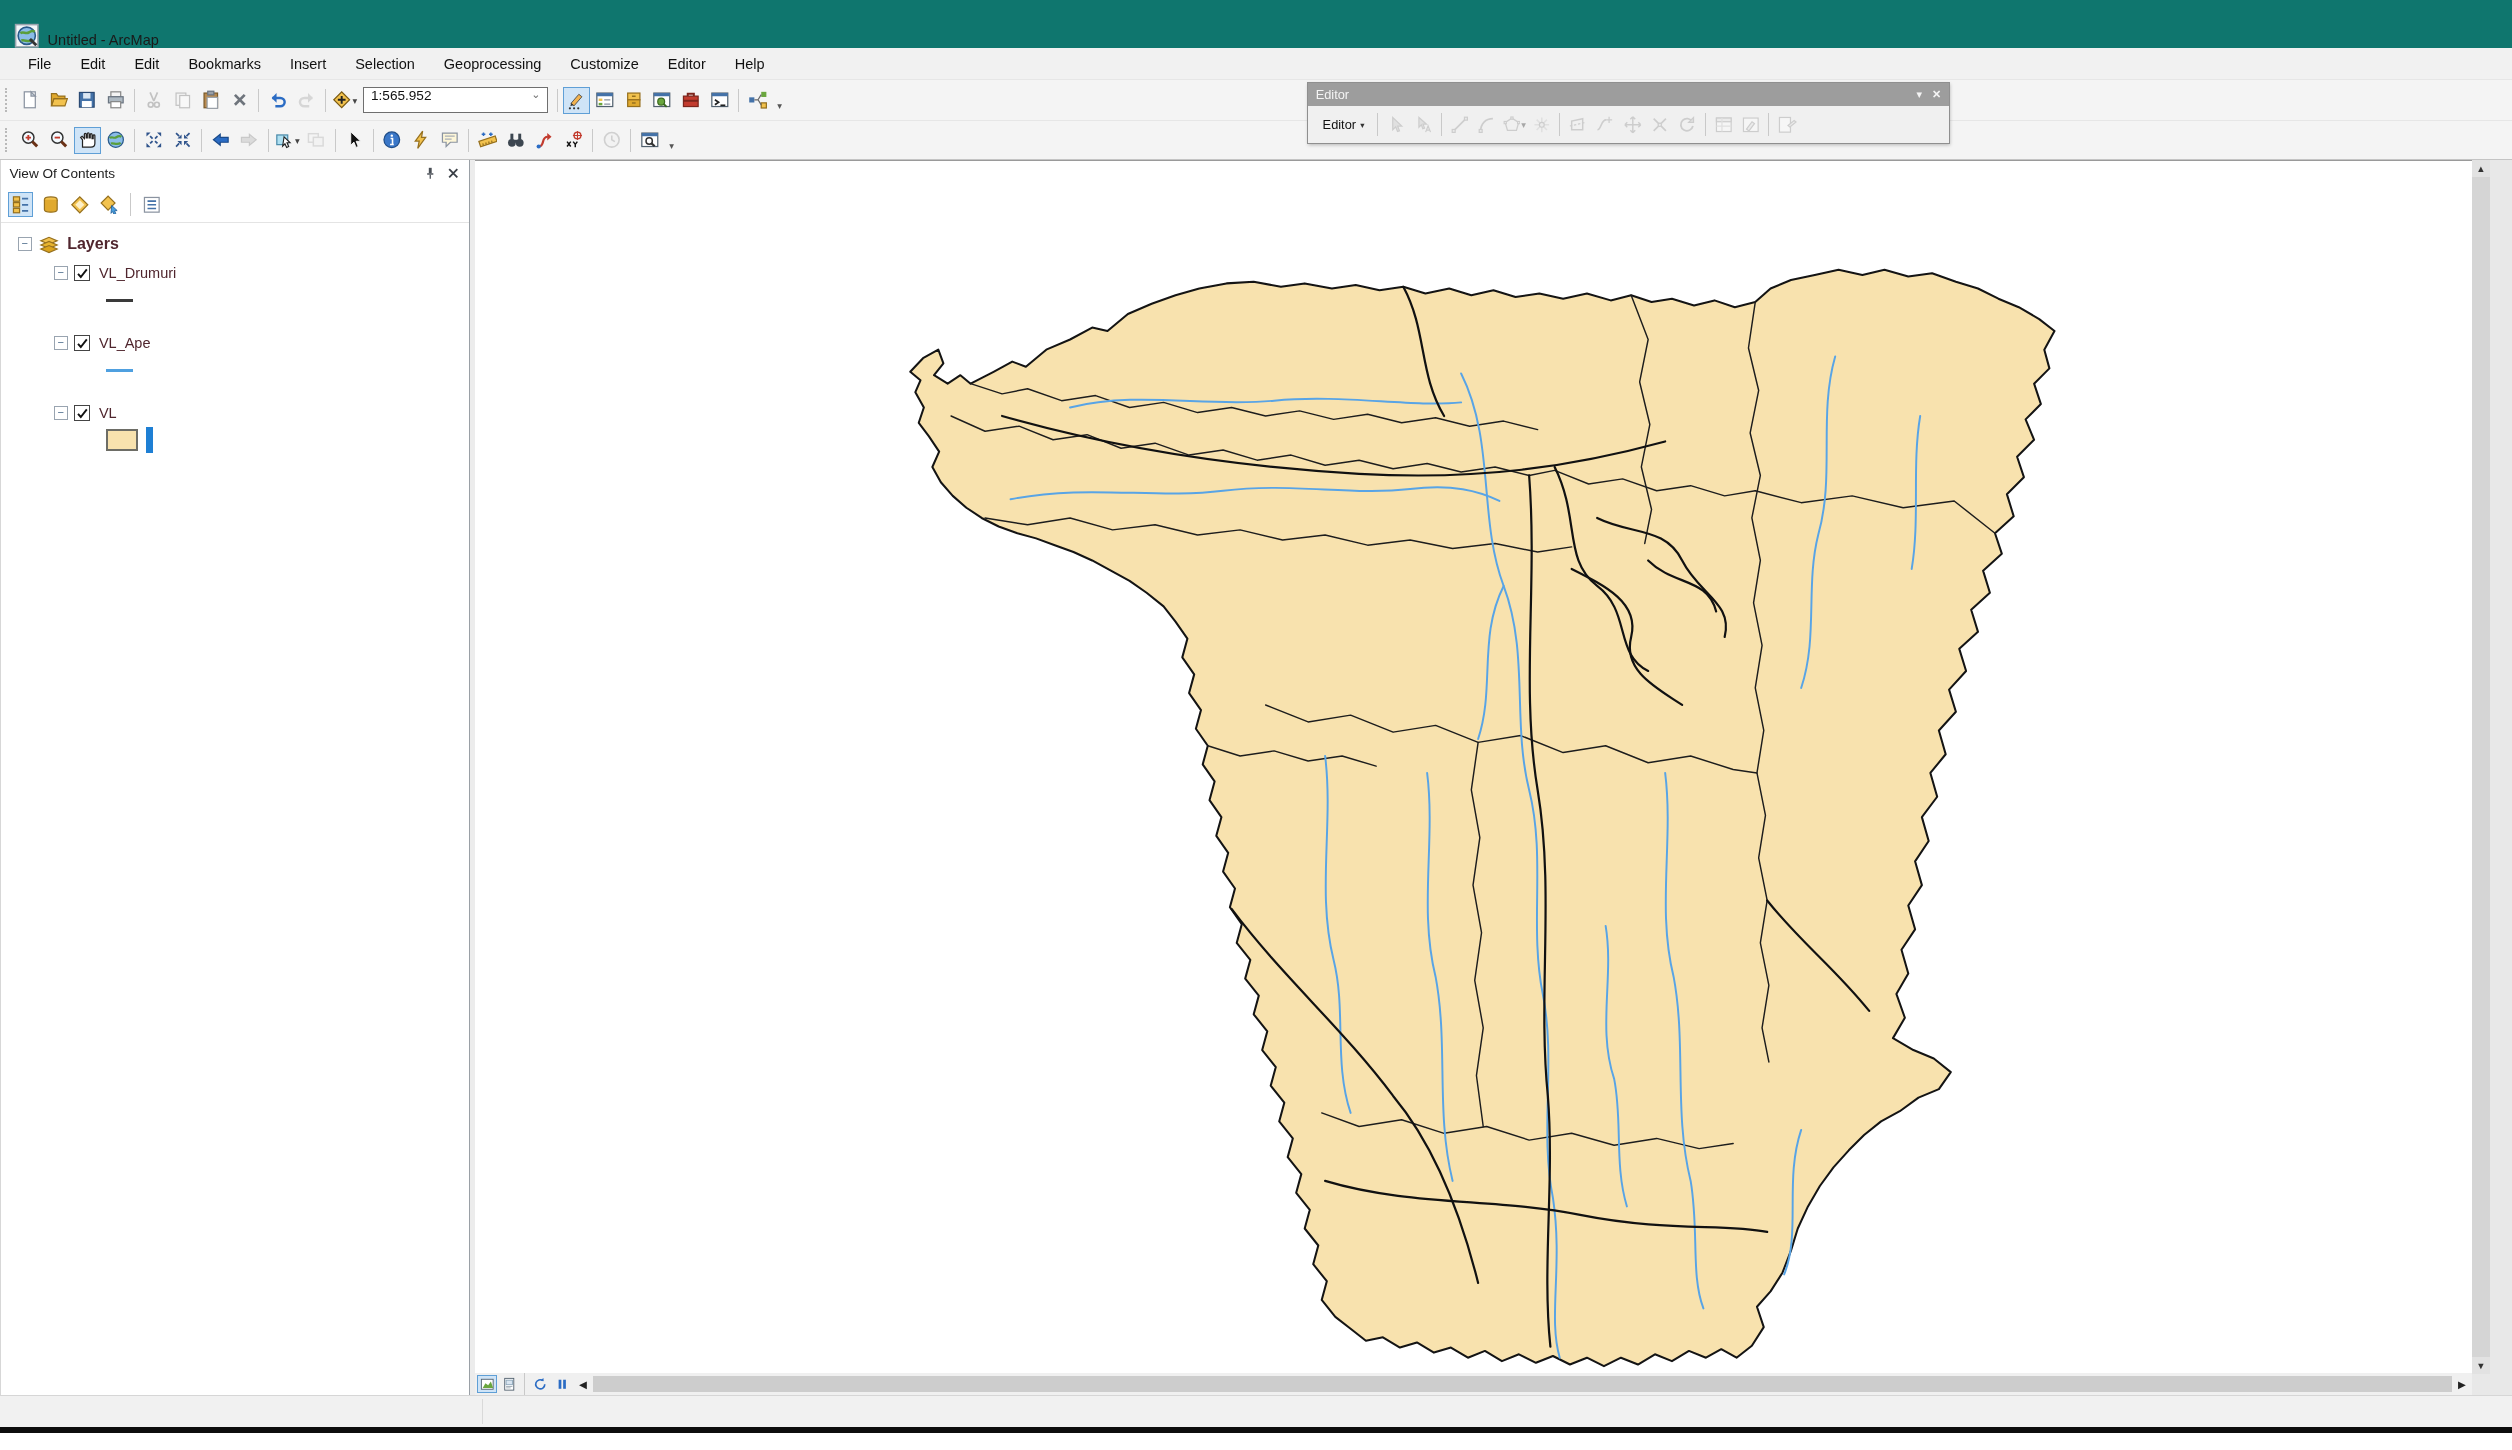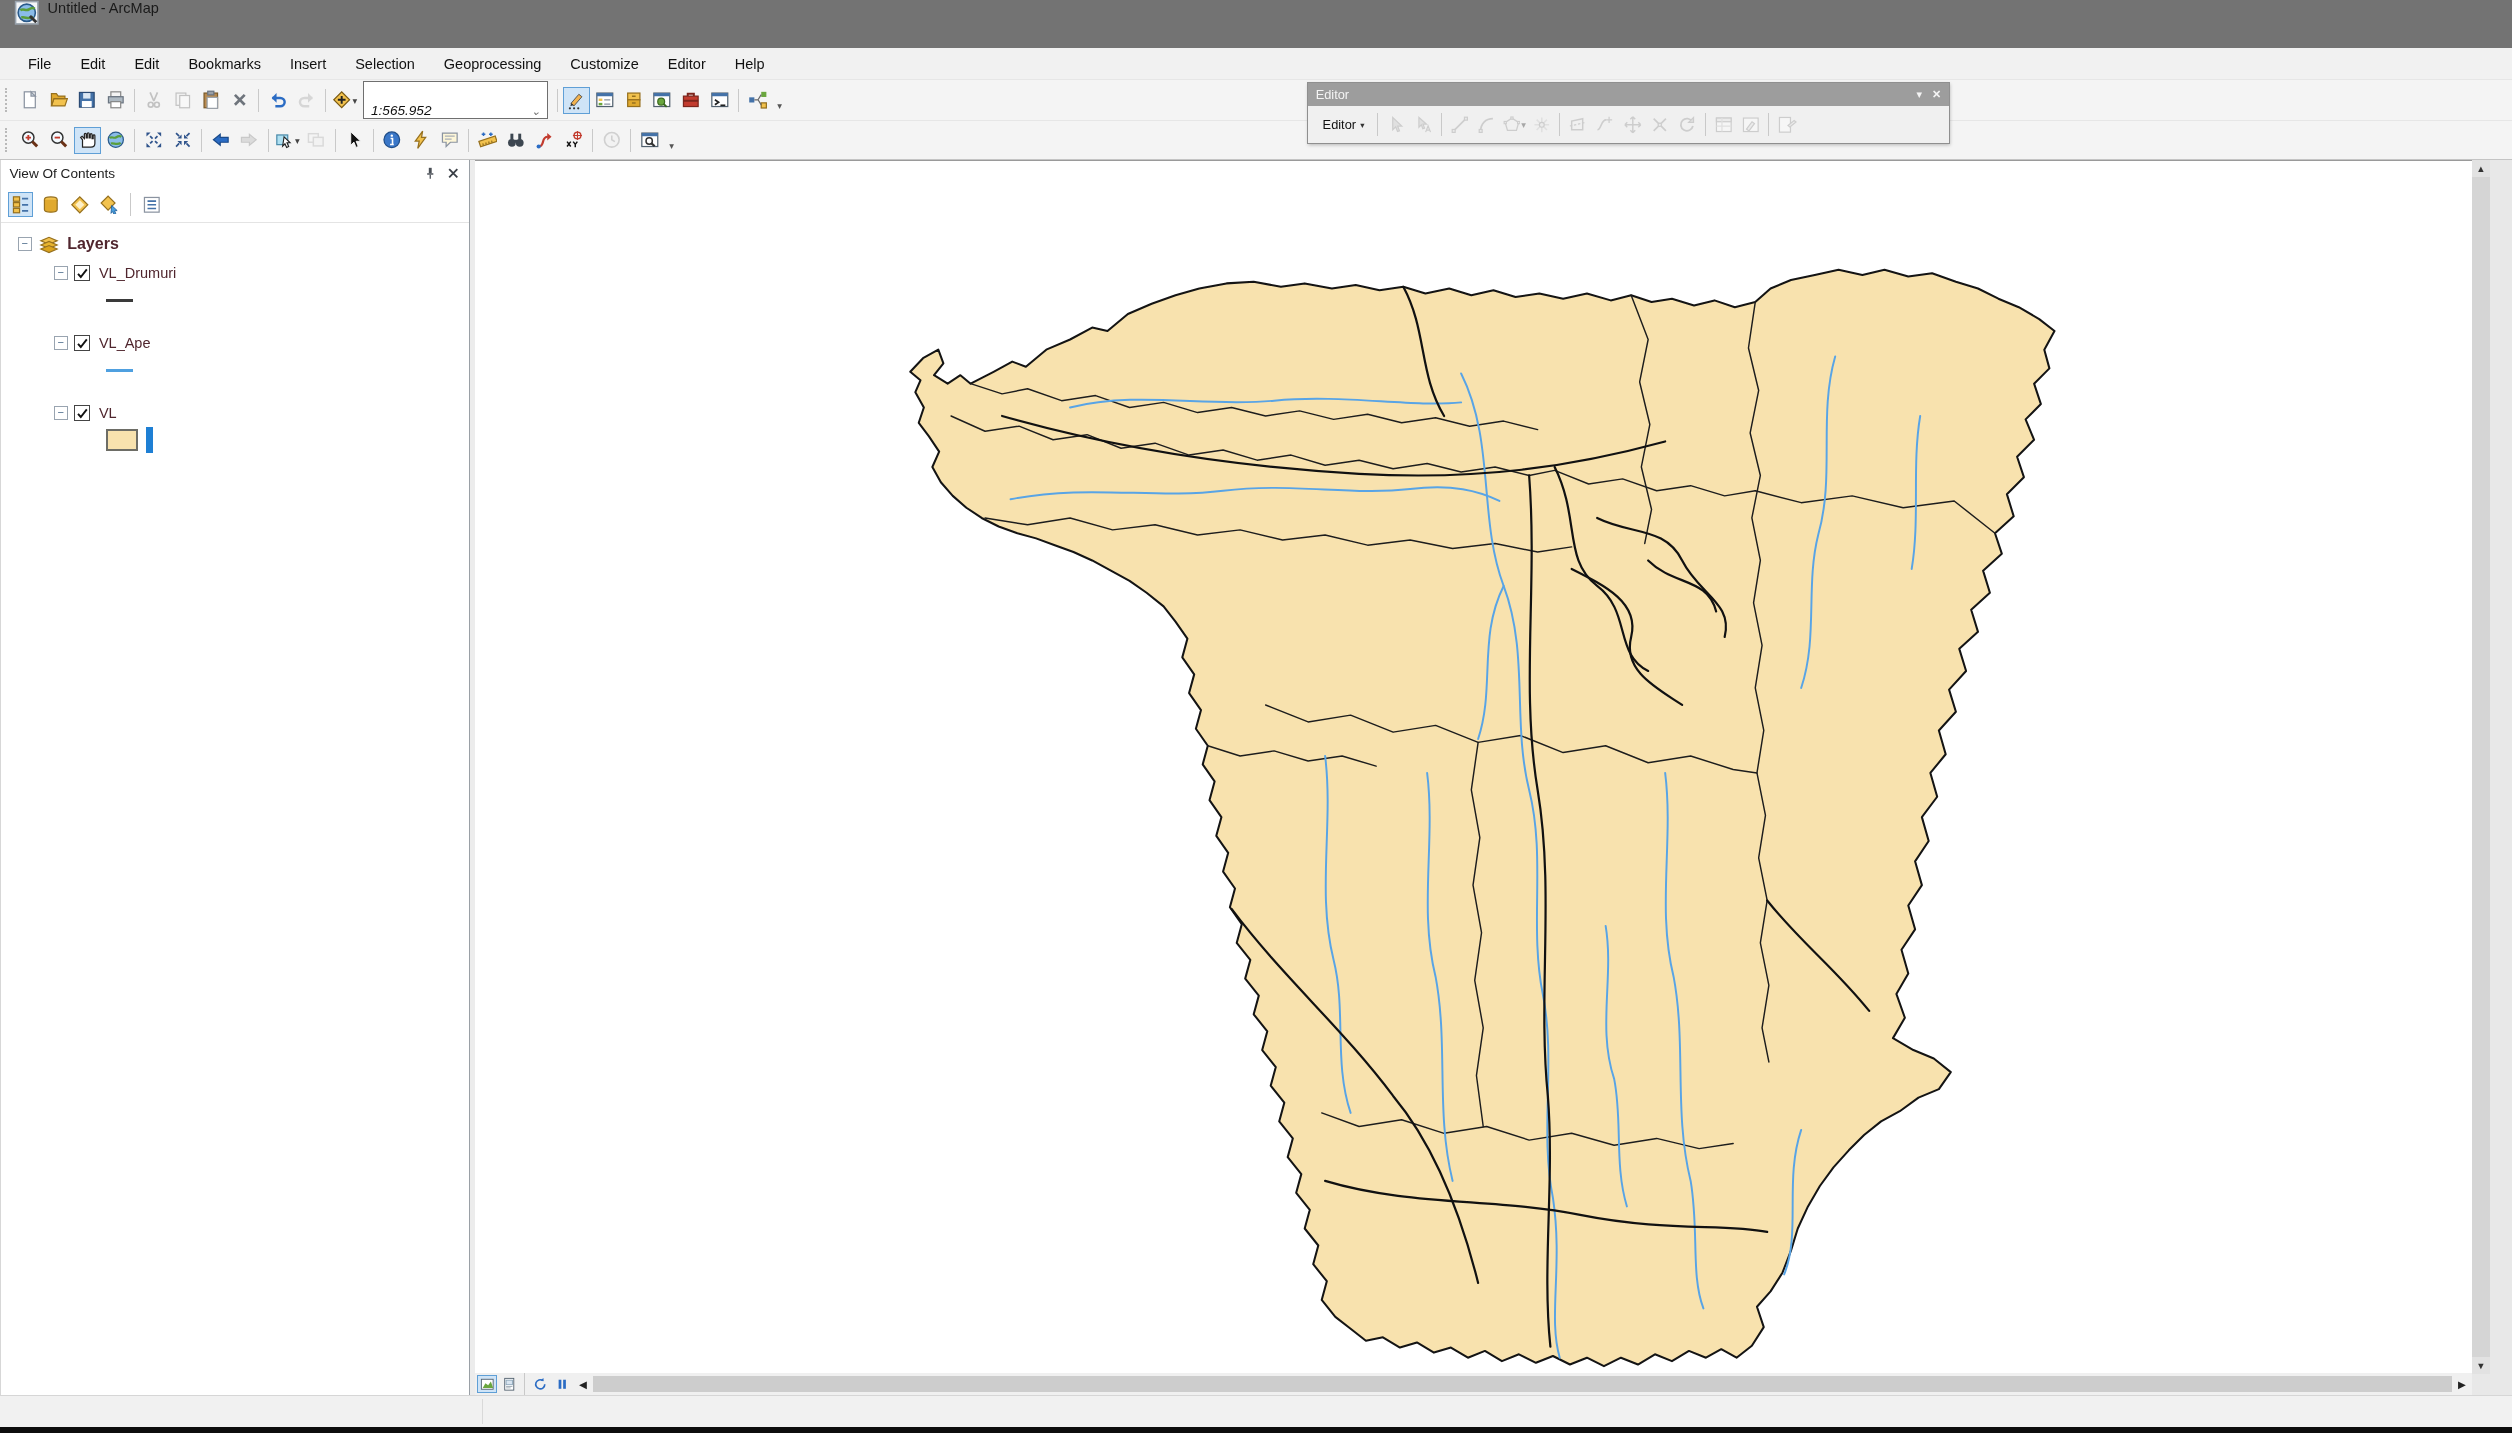--- a/index.html
+++ b/index.html
@@ -1,39 +1,39 @@
 <!DOCTYPE html>
 <html style="font-size:13.6px"><head>
 <meta charset="utf-8">
 <style>
   * { margin:0; padding:0; box-sizing:border-box; }
   html,body { background:#ffffff; }
   body { font-family:"Liberation Sans", sans-serif; }
   .app { position:relative; width:2512px; height:1450px; background:#fff; overflow:hidden; }
 
   
-  .titlebar { height:48px; background:#737373; display:flex; align-items:flex-start; padding-left:13.6px; }
+  .titlebar { height:48px; background:#0f766e; display:flex; align-items:flex-end; padding-left:13.6px; }
   .titlebar .appicon { width:25.5px; height:25.5px; margin-right:8.5px; }
   .titlebar .title { font-size:14.5px; color:#1a1a1a; }
 
   
   .menubar { height:31px; background:#f1f1f1; display:flex; align-items:center; padding-left:28px; gap:29px; }
   .menu-item { font-size:14.5px; color:#111; cursor:default; }
 
   
   .toolbar { height:41px; background:#f4f4f4; display:flex; align-items:center; padding-left:3.4px; gap:1.7px; border-top:0.9px solid #e6e6e6; }
   .toolbar.second { height:39px; }
   .grip { width:5.1px; height:24px; border-left:2.6px dotted #b9b9b9; margin:0 4.3px 0 1.7px; }
   .tbtn { width:27px; height:27px; display:flex; align-items:center; justify-content:center; border:0.9px solid transparent; position:relative; }
   .tbtn svg { width:19.6px; height:19.6px; }
   .tbtn.active { background:#cfe4f7; border-color:#5f9fd6; }
   .tbtn.disabled { opacity:.42; filter:grayscale(1); }
   .tbtn .caret { font-size:9.4px; color:#444; margin-left:0.9px; }
   .tsep { width:0.9px; height:23px; background:#c9c9c9; margin:0 3.4px; }
-  .scale-combo { width:185px; height:38px; background:#fff; border:0.9px solid #6f6f6f; display:flex; align-items:flex-end; padding:0 6.8px; margin:0 3.4px;font-style:italic; }
+  .scale-combo { width:185px; height:26px; background:#fff; border:0.9px solid #6f6f6f; display:flex; align-items:flex-start; padding:0 6.8px; margin:0 3.4px; }
   .scale-combo .scale-text { flex:1; font-size:13.6px; color:#111; }
   .scale-combo .dd { color:#707070; font-size:11px; }
   .overflow-btn { width:13.6px; height:25.5px; display:flex; align-items:flex-end; justify-content:center; color:#555; font-size:9.4px; padding-bottom:1.7px; }
 
   
   .main { display:flex; height:1236px; border-top:0.9px solid #c4c4c4; }
 
   
   .toc { width:470px; background:#ffffff; border-right:0.9px solid #9aa0a6; border-left:1.7px solid #d7d7d7; display:flex; flex-direction:column; }
   .toc-title { height:27px; display:flex; align-items:center; padding:0 8.5px; font-size:13.6px; color:#222; }

